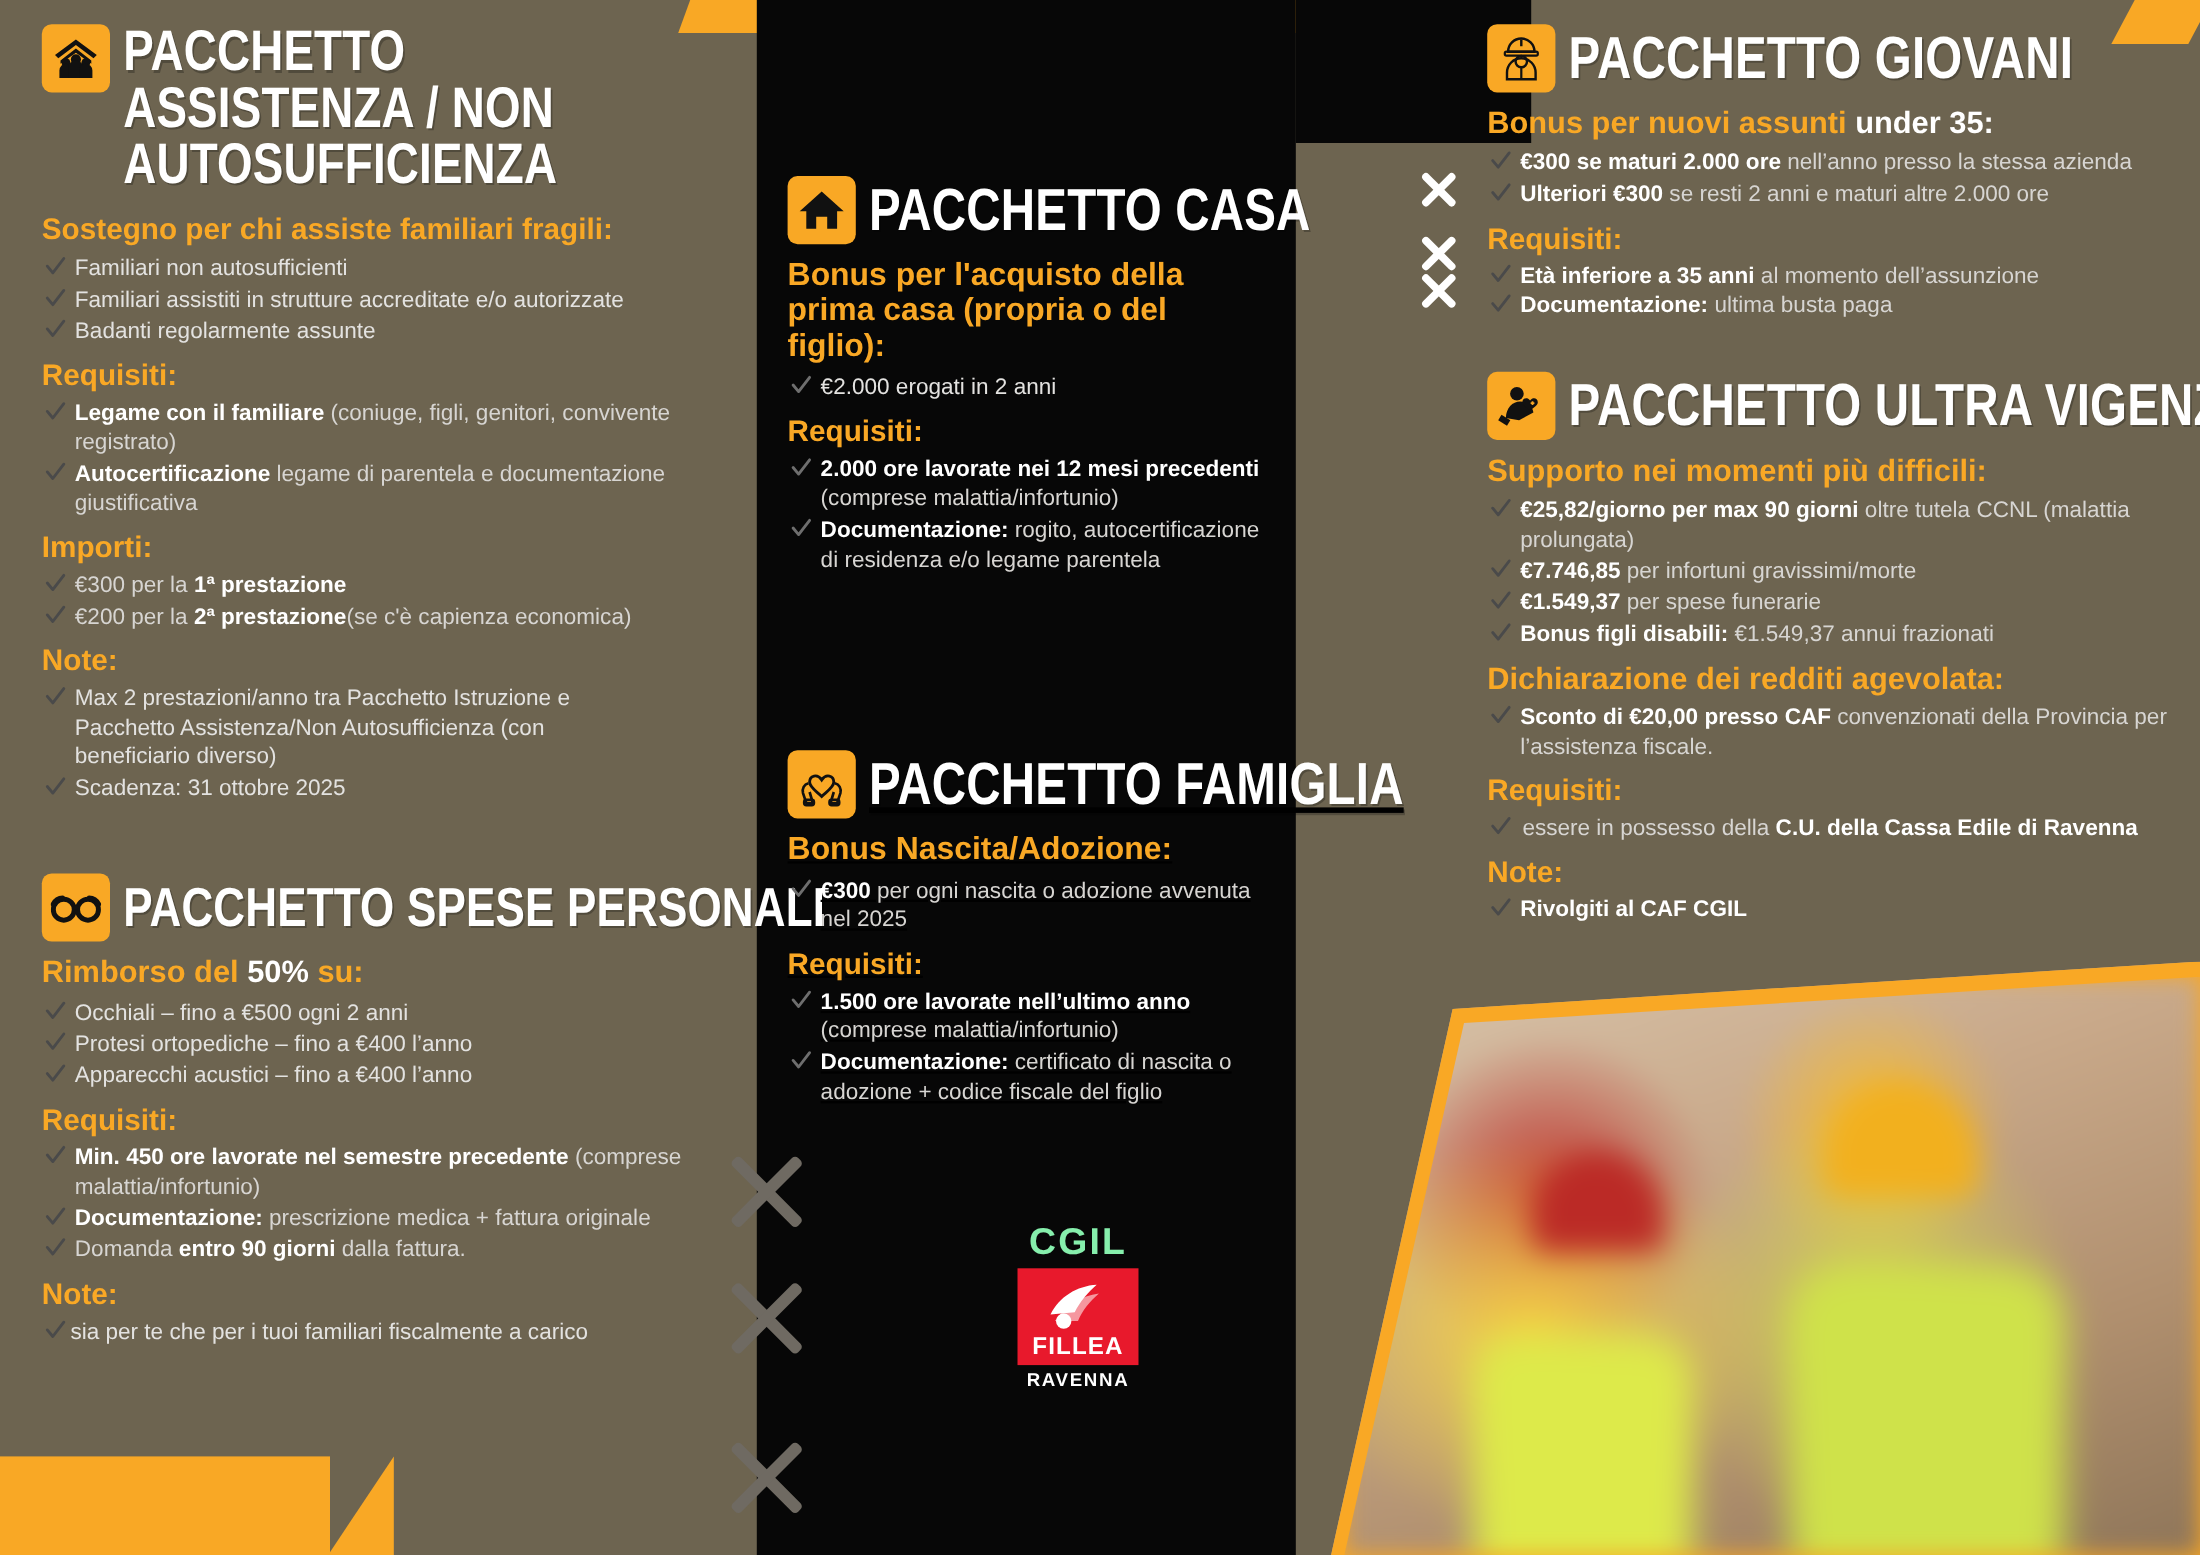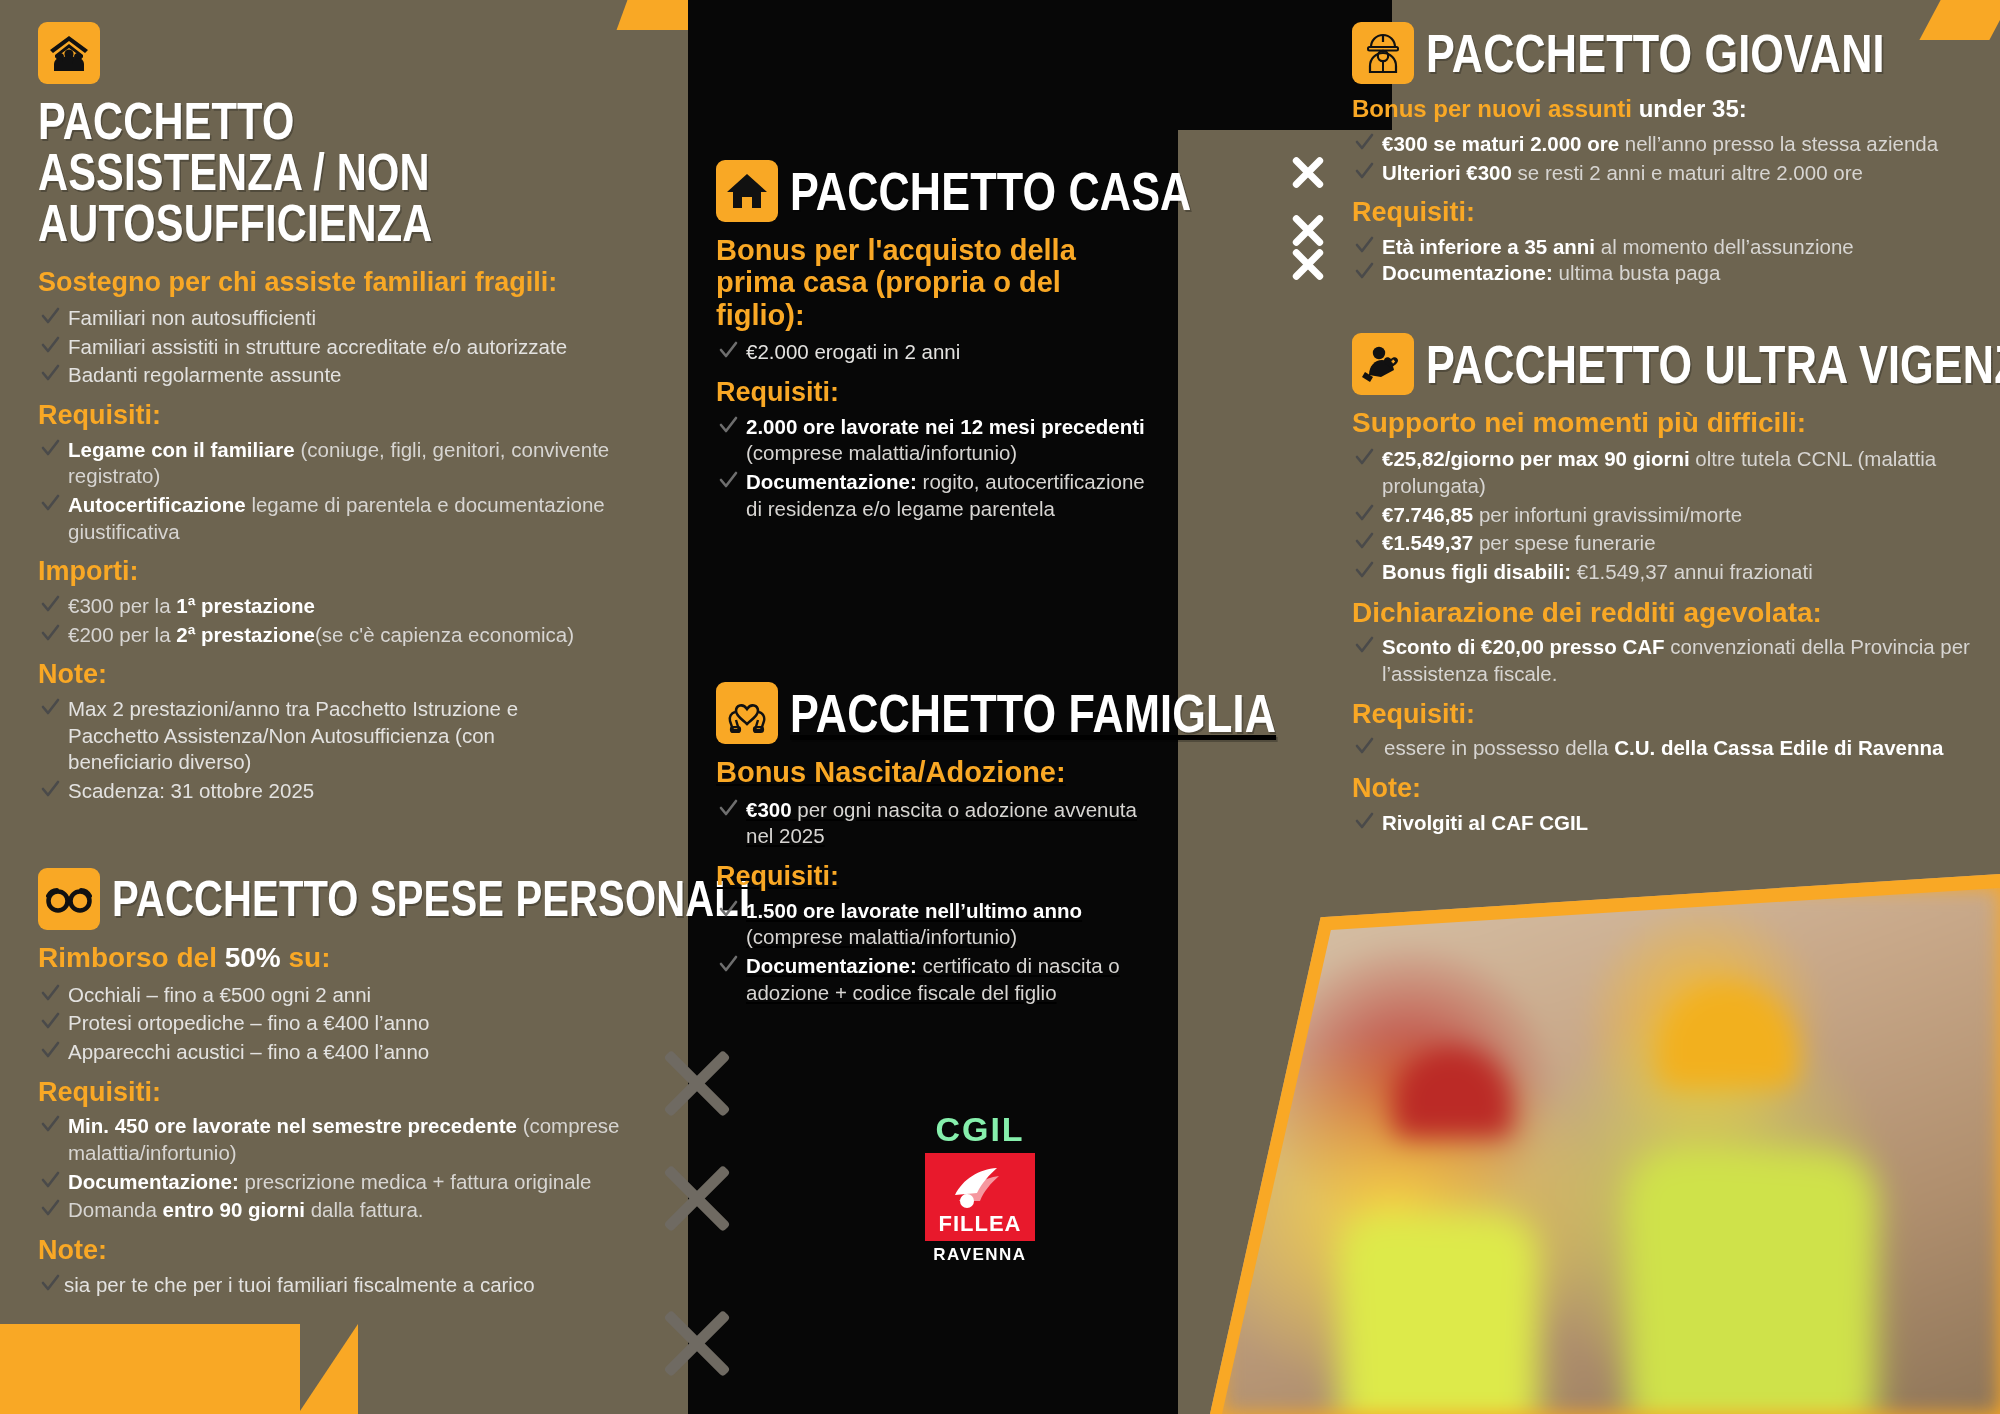--- a/index.html
+++ b/index.html
@@ -142,21 +142,21 @@
     <span style="left:0;top:17px;width:40px;height:7px;background:#ffffff;transform:rotate(-45deg);"></span>
   </div>
   <div class="xmark" style="left:1288px;top:244px;width:40px;height:40px;">
     <span style="left:0;top:17px;width:40px;height:7px;background:#ffffff;transform:rotate(45deg);"></span>
     <span style="left:0;top:17px;width:40px;height:7px;background:#ffffff;transform:rotate(-45deg);"></span>
   </div>
 
   <div class="col col-left" style="top:22px;">
 
     <section>
-      <div class="pkg-head" style="align-items:flex-start;flex-direction:column;">
+      <div class="pkg-head" style="align-items:flex-start;">
         <div class="pkg-icon">
           <svg width="44" height="44" viewBox="0 0 44 44" aria-hidden="true">
             <path d="M22 5 L41 19 L38 22 L22 10 L6 22 L3 19 Z" fill="#111"></path>
             <path d="M22 13 L36 24 L36 27 L22 17 L8 27 L8 24 Z" fill="#111"></path>
             <circle cx="13" cy="26" r="4" fill="#111"></circle>
             <circle cx="22" cy="23" r="4.6" fill="#111"></circle>
             <circle cx="31" cy="26" r="4" fill="#111"></circle>
             <path d="M7 40 v-7 a6 6 0 0 1 12 0 v7 Z" fill="#111"></path>
             <path d="M15 40 v-9 a7 7 0 0 1 14 0 v9 Z" fill="#111"></path>
             <path d="M25 40 v-7 a6 6 0 0 1 12 0 v7 Z" fill="#111"></path>
@@ -337,21 +337,21 @@
             <path d="M21 4 v6" stroke="#111" stroke-width="2.2"></path>
             <rect x="6" y="15" width="30" height="3.6" rx="1.5" fill="none" stroke="#111" stroke-width="2"></rect>
             <circle cx="21" cy="24" r="5.2" fill="none" stroke="#111" stroke-width="2.2"></circle>
             <path d="M8 40 v-6 a13 13 0 0 1 26 0 v6 Z" fill="none" stroke="#111" stroke-width="2.2"></path>
             <path d="M21 29 v11" stroke="#111" stroke-width="2"></path>
           </svg>
         </div>
         <div class="pkg-title shadowed" style="font-size:54px;">PACCHETTO GIOVANI</div>
       </div>
 
-      <div class="sub" style="font-size:24px;">
+      <div class="sub" style="font-size:28px;">
         <span>Bonus per nuovi assunti </span><span class="w">under 35:</span>
       </div>
 
       <ul class="checks">
         <li><span class="tick"><svg width="20" height="20" viewBox="0 0 20 20">
                 <path d="M3 10 L8 16 L18 3" stroke="#4a4a4a" stroke-width="2.6" fill="none" stroke-linecap="round" stroke-linejoin="round"></path>
               </svg></span><b>€300 se maturi 2.000 ore</b><span class="plain"> nell’anno presso la stessa azienda</span></li>
         <li><span class="tick"><svg width="20" height="20" viewBox="0 0 20 20">
                 <path d="M3 10 L8 16 L18 3" stroke="#4a4a4a" stroke-width="2.6" fill="none" stroke-linecap="round" stroke-linejoin="round"></path>
               </svg></span><b>Ulteriori €300</b><span class="plain"> se resti 2 anni e maturi altre 2.000 ore</span></li>

